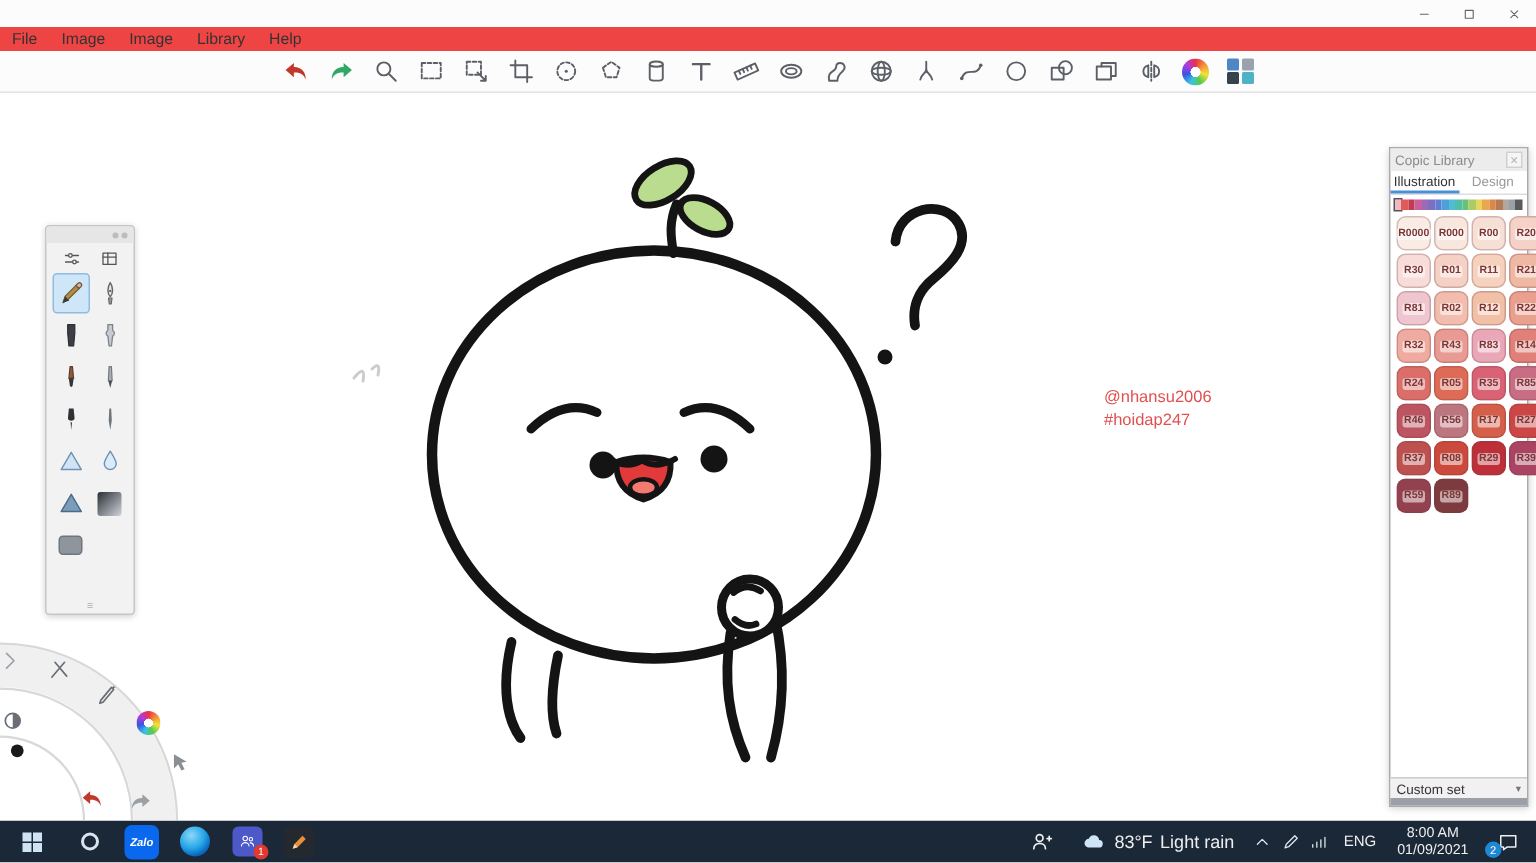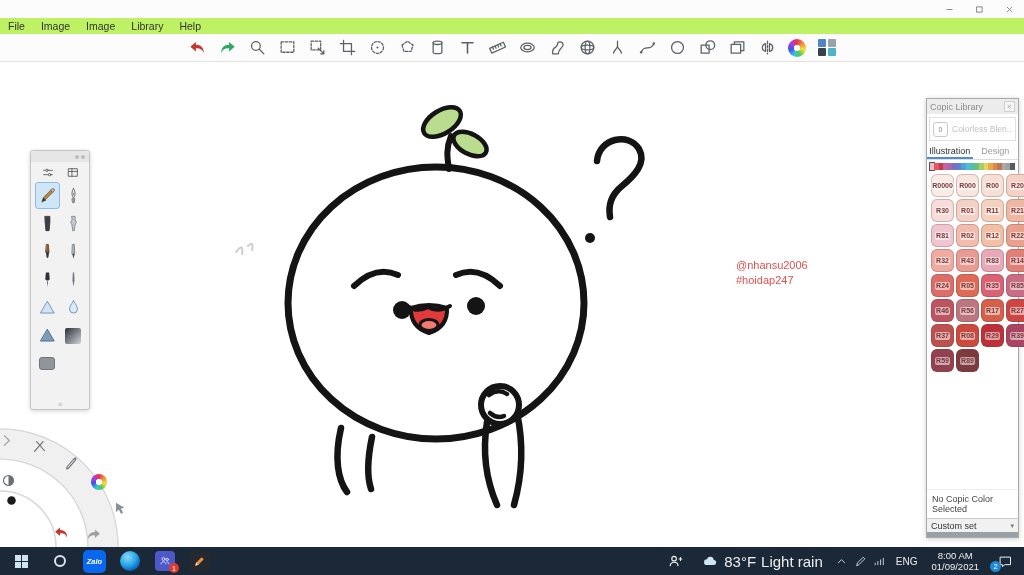--- a/index.html
+++ b/index.html
@@ -5,21 +5,21 @@
   html,body{margin:0;padding:0;width:1024px;height:575px;overflow:hidden;background:#fff;
     font-family:"Liberation Sans","DejaVu Sans",sans-serif;-webkit-font-smoothing:antialiased;}
   *{box-sizing:border-box;user-select:none;}
   .i{fill:none;stroke:currentColor;stroke-width:1.6;stroke-linecap:round;stroke-linejoin:round;display:block;width:19px;height:19px}
 
   
   .titlebar{height:18px;background:#fcfcfc;display:flex;align-items:center;font-size:10.5px;color:#3c3c3c;padding-left:7px}
   .win-controls{margin-left:auto;display:flex;height:100%}
   .win-btn{width:30px;display:flex;align-items:center;justify-content:center;color:#666}
   .win-btn .i{width:9px;height:9px;stroke-width:2}
-  .menubar{height:16px;background:#bef264;display:flex;align-items:center;font-size:10.5px;color:#333}
+  .menubar{height:16px;background:#ef4444;display:flex;align-items:center;font-size:10.5px;color:#333}
   .menu-item{padding:0 8px;cursor:default}
   .toolbar{height:28px;background:#fcfcfc;border-bottom:1px solid #e2e2e2;display:flex;align-items:center;justify-content:center;gap:9px}
   .tool{width:21px;height:22px;display:flex;align-items:center;justify-content:center;color:#5c6066;cursor:pointer}
   .cwheel{width:18px;height:18px;border-radius:50%;background:radial-gradient(circle,#fff 0 26%,rgba(255,255,255,0) 27%),conic-gradient(#e8334a,#f2903a,#f2e23a,#58c94f,#3ac0e8,#3a55e0,#b03ae0,#e8334a)}
   .palgrid{display:grid;grid-template-columns:8px 8px;gap:1.5px}
   .palgrid i{width:8px;height:8px;border-radius:1px;display:block}
 
   
   .canvas{position:relative;height:485px;background:#fff;overflow:hidden}
   .drawing{position:absolute;inset:0}
@@ -92,21 +92,21 @@
   .tb-btn .i{width:17px;height:17px}
   .tb-apps{display:flex}
   .ring{width:12px;height:12px;border:2px solid #d9e4ec;border-radius:50%}
   .zalo{width:23px;height:23px;background:#0a68ee;border-radius:5px;color:#fff;font-weight:bold;font-style:italic;font-size:7.5px;display:flex;align-items:center;justify-content:center}
   .edge{width:20px;height:20px;border-radius:50%;background:radial-gradient(circle at 38% 30%,#8ad8f8,#28a8e8 45%,#0a68c0 72%,#0a4888)}
   .teams{width:20px;height:20px;border-radius:4px;background:#4e59c9;display:flex;align-items:center;justify-content:center}
   .teams .i{width:12px;height:12px;color:#fff;stroke-width:1.4}
   .sbicon{width:21px;height:21px;border-radius:4px;background:#23292f;display:flex;align-items:center;justify-content:center}
   .badge{position:absolute;right:3px;bottom:2px;min-width:10px;height:10px;border-radius:5px;background:#e03a2f;color:#fff;font-size:7px;display:flex;align-items:center;justify-content:center;padding:0 1px}
   .tb-spacer{flex:1}
-  .tb-weather{display:flex;align-items:center;gap:5px;padding:0 9px;font-size:15px;cursor:pointer}
+  .tb-weather{display:flex;align-items:center;gap:5px;padding:0 9px;font-size:12px;cursor:pointer}
   .tb-weather .i{width:17px;height:17px}
   .tb-tray{display:flex;align-items:center}
   .tray-ic{width:19px;display:flex;justify-content:center;color:#dfe6ec;cursor:pointer}
   .tray-ic .i{width:13px;height:13px}
   .tb-lang{display:flex;align-items:center;padding:0 7px;cursor:pointer}
   .tb-clock{display:flex;flex-direction:column;justify-content:center;align-items:center;padding:0 7px;font-size:9.5px;line-height:11px;cursor:pointer}
   .tb-notif{width:38px;display:flex;align-items:center;justify-content:center;position:relative;cursor:pointer}
   .tb-notif .i{width:15px;height:15px}
   .nbadge{position:absolute;left:4px;bottom:3px;min-width:11px;height:11px;border-radius:6px;background:#1e88d2;color:#fff;font-size:7.5px;display:flex;align-items:center;justify-content:center}
 </style>
@@ -400,24 +400,20 @@
         </div>
       </div>
     <div class="pal-grip">≡</div>
   </div>
 
   <div class="copic">
     <div class="cp-header">
       <span>Copic Library</span>
       <span class="cp-close">✕</span>
     </div>
-    <div class="cp-blender">
-      <span class="cp-bsw">0</span>
-      <span class="cp-blabel">Colorless Blen..</span>
-    </div>
     <div class="cp-tabs">
         <span class="cp-tab active">Illustration</span>
         <span class="cp-tab">Design</span>
       </div>
     <div class="cp-family">
         <span class="sel" style="background: rgb(242, 184, 198);"></span>
         <span style="background: rgb(224, 90, 90);"></span>
         <span style="background: rgb(194, 59, 78);"></span>
         <span style="background: rgb(201, 95, 155);"></span>
         <span style="background: rgb(155, 107, 181);"></span>
@@ -522,21 +518,20 @@
           <b>R39</b>
         </div>
         <div class="swatch" style="background: rgb(148, 65, 79);">
           <b>R59</b>
         </div>
         <div class="swatch" style="background: rgb(125, 58, 63);">
           <b>R89</b>
         </div>
       </div>
     <div class="cp-space"></div>
-    <div class="cp-noselect">No Copic Color Selected</div>
     <div class="cp-custom">
       <span>Custom set</span>
       <span class="chev">▾</span>
     </div>
     <div class="cp-grip"></div>
   </div>
 
   <div class="corner-puck">
     <svg class="arcs" viewBox="0 0 160 120">
       <path d="M103 120 A103 103 0 0 0 0 17" stroke="#f0f0f0" stroke-width="28" fill="none"></path>

